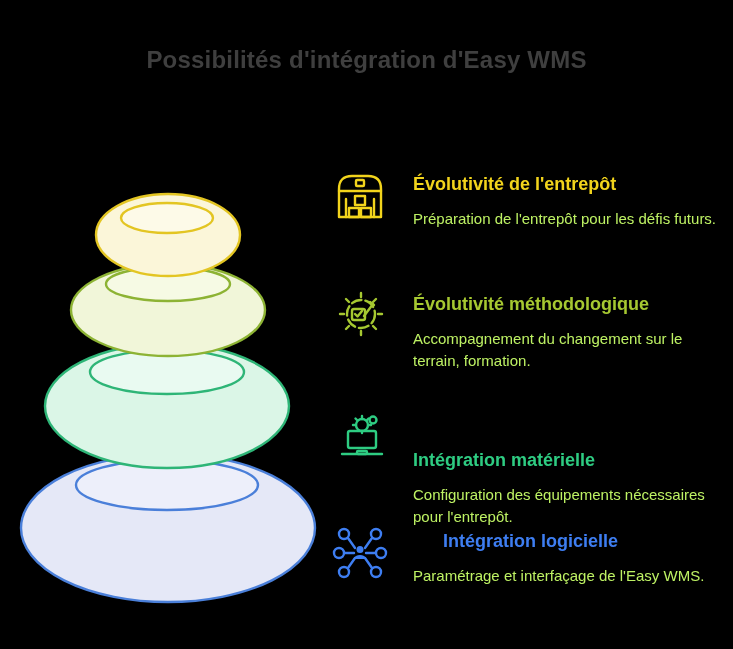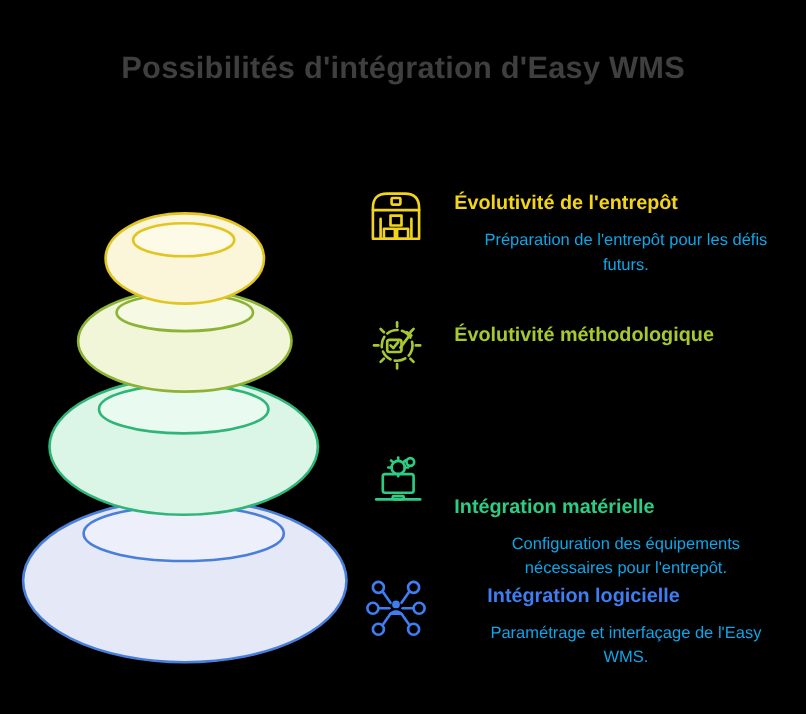--- a/index.html
+++ b/index.html
@@ -2,29 +2,29 @@
 <html><head>
 <meta charset="utf-8">
 <style>
   html,body{margin:0;padding:0;background:#000;}
   body{
     width:733px;height:649px;position:relative;overflow:hidden;
     font-family:"Liberation Sans", sans-serif;
   }
   .page-title{
     position:absolute;top:46px;left:0;width:733px;
-    text-align:center;font-size:28px;font-weight:bold;color:#3f3f3f;
+    text-align:center;font-size:24px;font-weight:bold;color:#3f3f3f;
     letter-spacing:.2px;
   }
   .stones-svg{position:absolute;left:10px;top:190px;}
   .row{position:absolute;left:330px;width:395px;}
   .row-icon{position:absolute;left:0;top:0;}
   .row-text{position:absolute;left:83px;top:8px;width:312px;text-decoration:underline;}
   .row-title{margin:0 0 12px 0;font-size:18px;font-weight:bold;line-height:1.2;}
-  .row-desc{margin:12px;font-size:15px;line-height:1.5;color:#0ea5e9;text-align:center;}
+  .row-desc{margin:0;font-size:15px;line-height:1.5;color:#bef264;}
   svg{display:block;}
   .icon-svg{stroke:currentColor;fill:none;stroke-width:2.4;stroke-linecap:round;stroke-linejoin:round;}
 </style>
 </head>
 <body>
 
 <div class="page-title">Possibilités d'intégration d'Easy WMS</div>
 
 <svg class="stones-svg" width="320" height="418" viewBox="0 0 320 418">
   <g stroke-width="2.4">
@@ -83,20 +83,21 @@
       <line x1="13" y1="38" x2="10" y2="41"></line>
         <line x1="37" y1="14" x2="40" y2="11"></line>
       <rect x="16" y="21" width="13" height="11" rx="2"></rect>
       <path d="M19 26 l2.5 2.5 L26 23"></path>
       <path d="M28 28 L37 16"></path>
         <path d="M34 14 l4 3"></path>
     </svg>
   </div>
   <div class="row-text">
     <h3 class="row-title accent" style="color: rgb(166, 200, 49);">Évolutivité méthodologique</h3>
+    <p class="row-desc">Accompagnement du changement sur le terrain, formation.</p>
   </div>
 </div>
 
 <div class="row" style="top:406px;">
   <div class="row-icon accent" style="left: 6px; top: 2px; color: rgb(46, 204, 130);">
     <svg class="icon-svg" width="52" height="52" viewBox="0 0 52 52">
       <circle cx="26" cy="17" r="6"></circle>
       <line x1="32" y1="17" x2="35" y2="17"></line>
         <line x1="17" y1="17" x2="20" y2="17"></line>
       <line x1="26" y1="11" x2="26" y2="8"></line>

